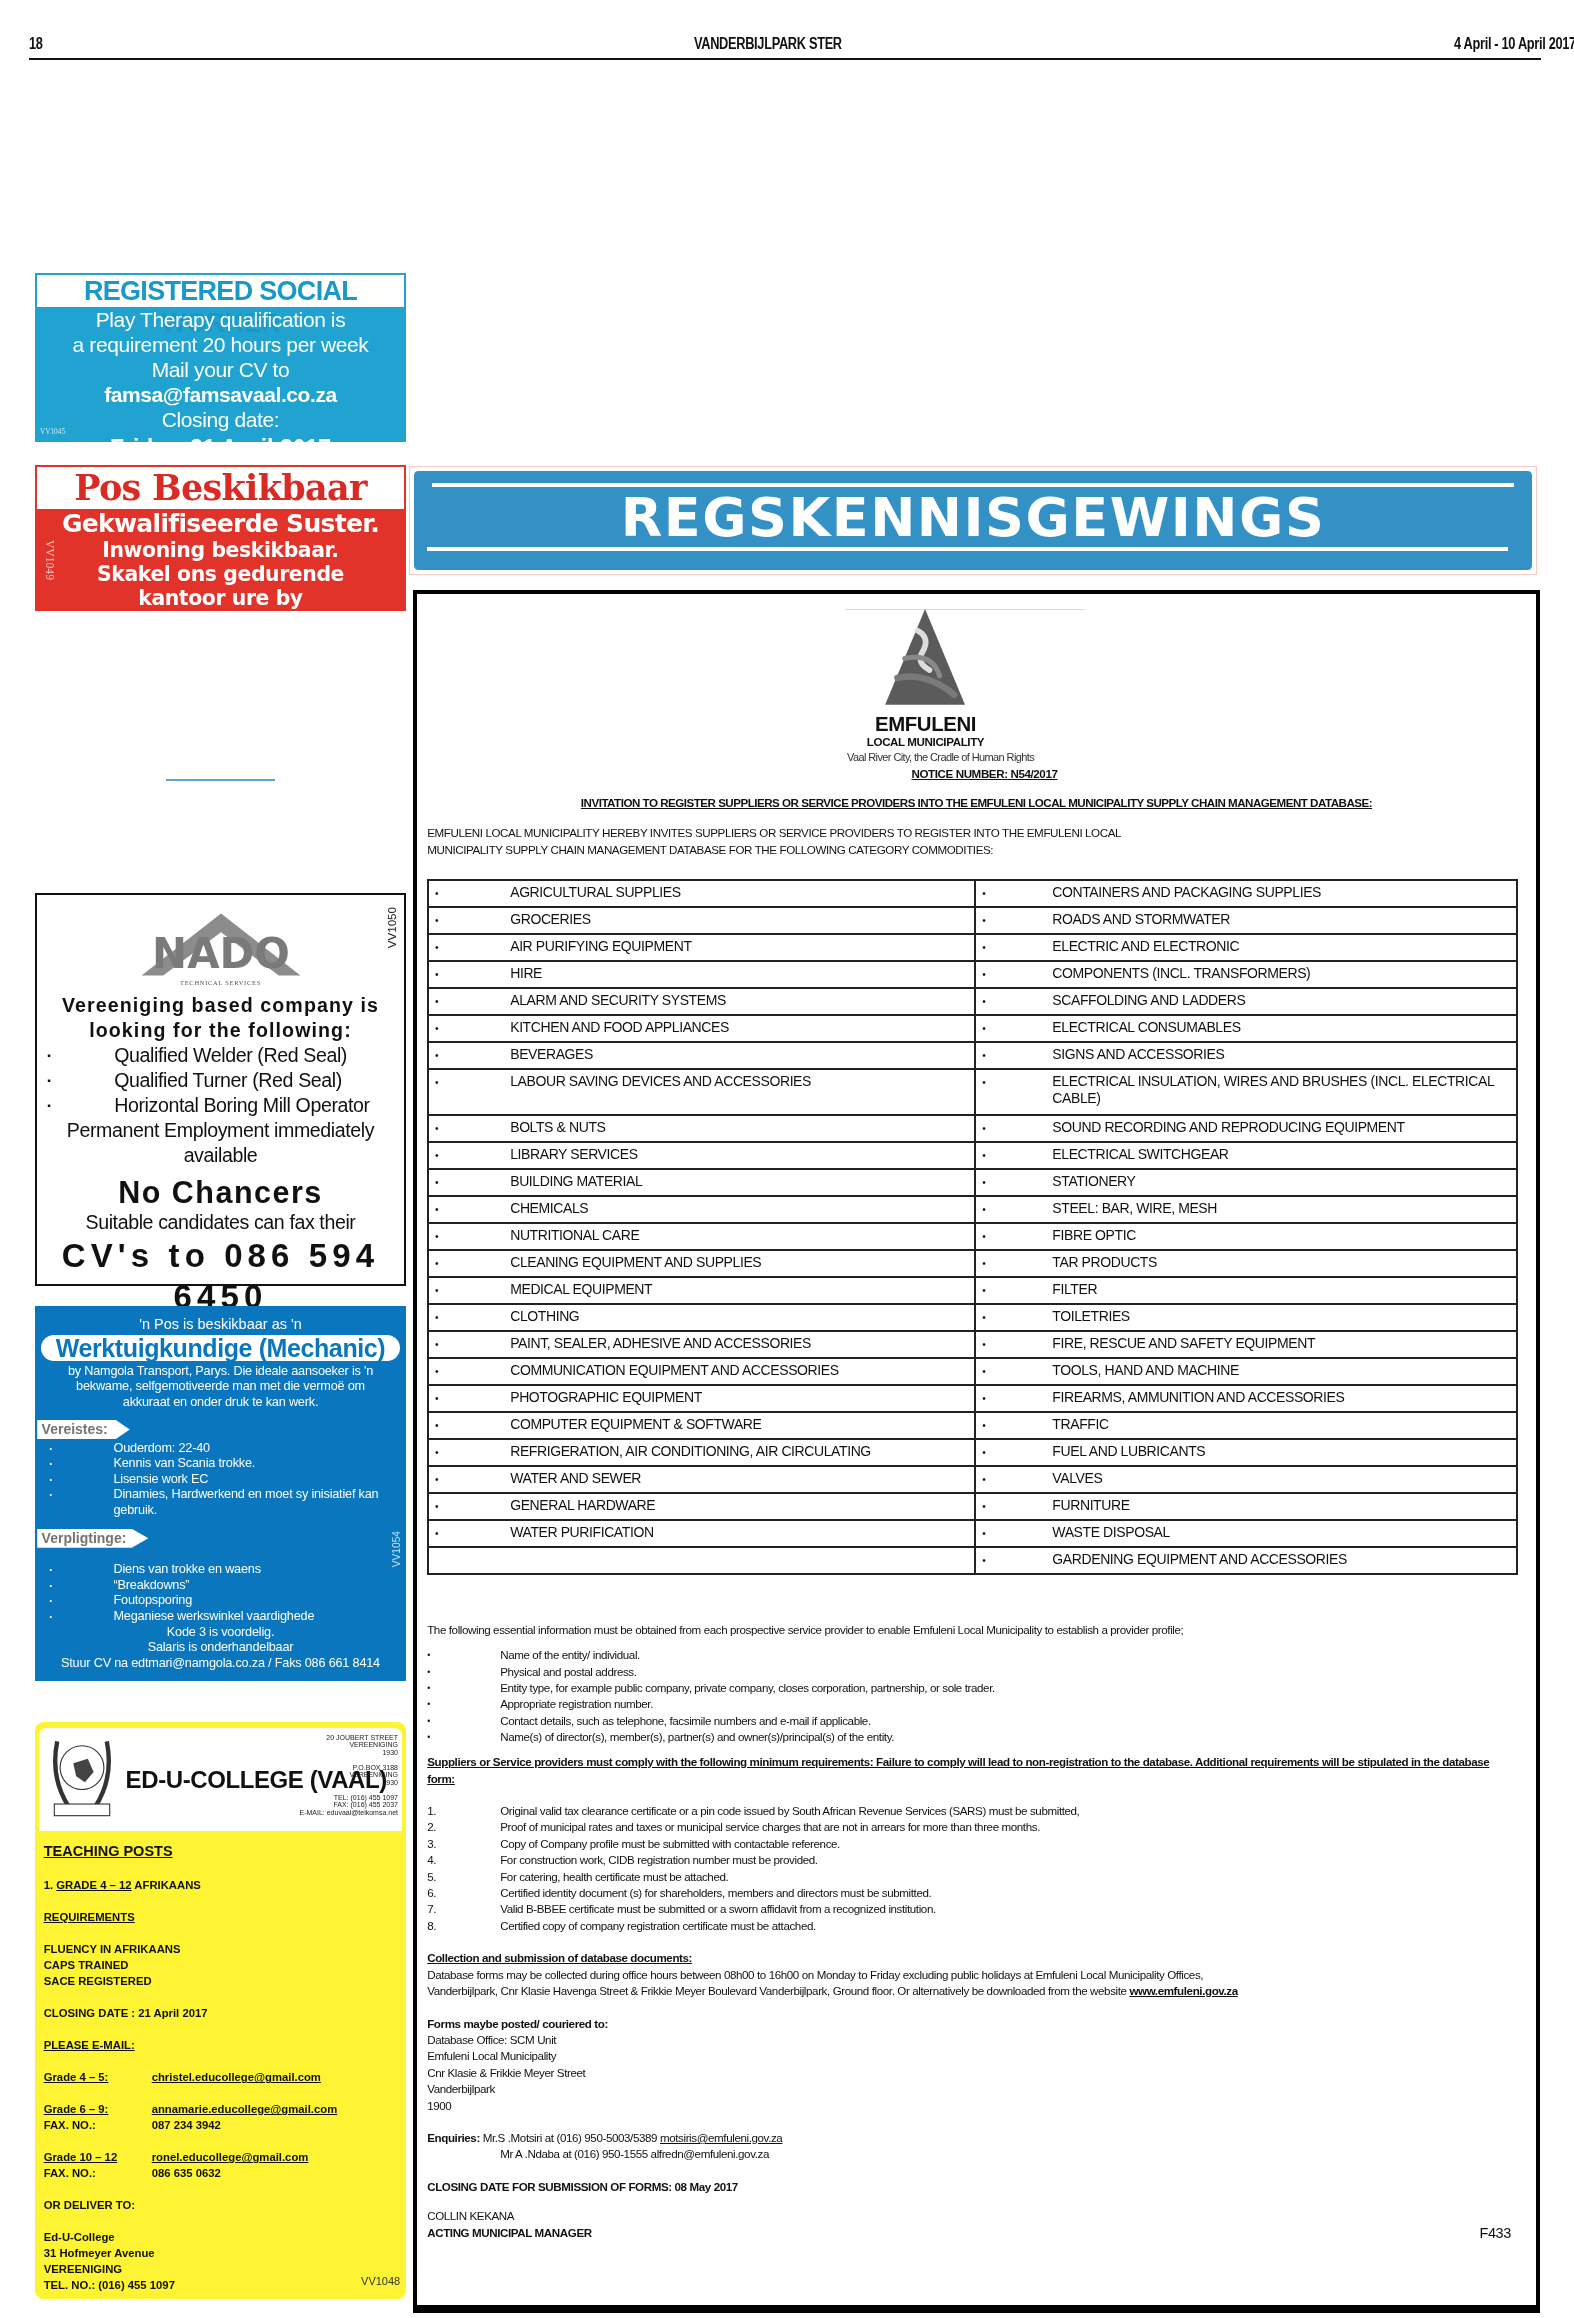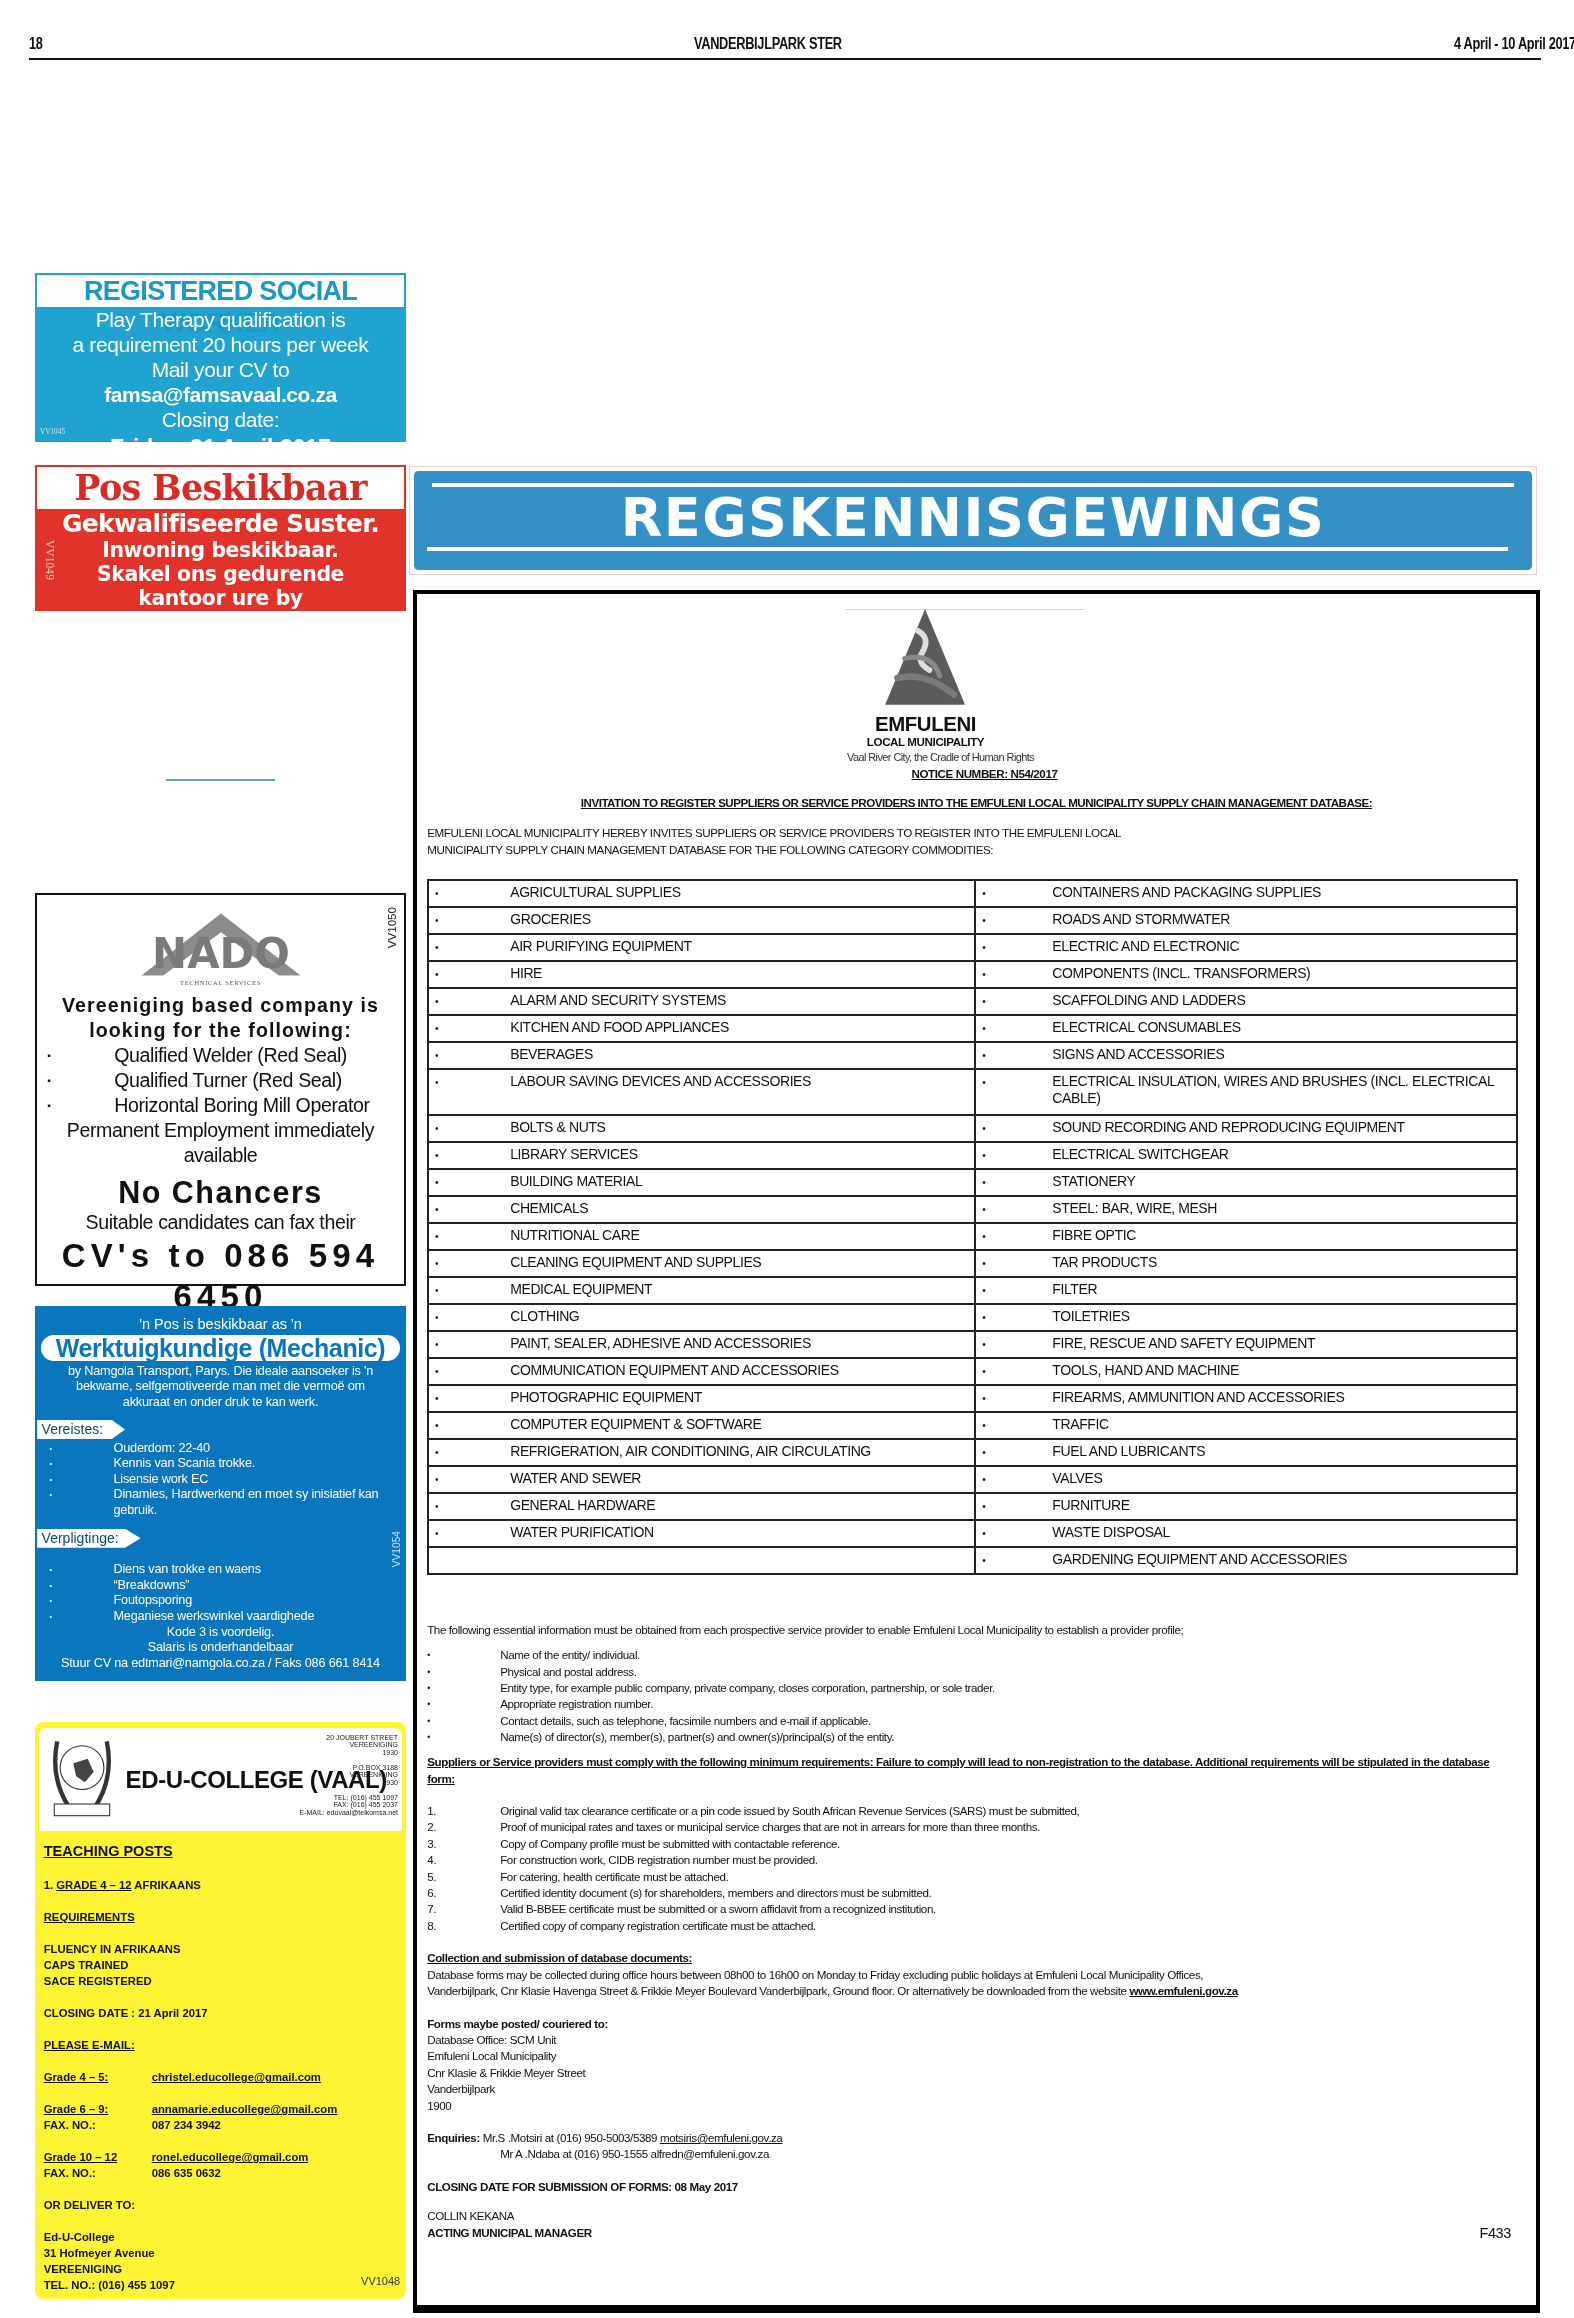--- a/index.html
+++ b/index.html
@@ -47,21 +47,21 @@
   .ad-nado .perm { font-size: 19.6px; line-height: 25px; letter-spacing: -0.4px; }
   .ad-nado .nochance { font-weight: bold; font-size: 30.5px; line-height: 35px; letter-spacing: 1.5px; margin-top: 7.3px; }
   .ad-nado .suit { font-size: 19.6px; line-height: 25px; letter-spacing: -0.4px; }
   .ad-nado .fax { font-weight: bold; font-size: 33px; line-height: 41px; letter-spacing: 5.1px; }
 
   
   .ad-mech { top: 1306px; height: 375px; background: #0a76bd; color: #fff; text-align: center; }
   .ad-mech .intro { font-size: 14.5px; line-height: 17.4px; padding-top: 10.2px; }
   .ad-mech .title { display: inline-block; background: #fff; color: #0a76bd; font-weight: bold; font-size: 25px; line-height: 26px; border-radius: 13px; padding: 0 7.3px; margin-top: 1.5px; width: 359px; letter-spacing: -0.4px; }
   .ad-mech .desc { font-size: 12.7px; line-height: 15.3px; padding: 2.9px 14.5px 0; letter-spacing: -0.2px; }
-  .ad-mech .tag { position: relative; display: inline-block; background: #fff; color: #0c4a6e; font-weight: normal; font-size: 14px; line-height: 19px; padding: 0 22px 0 4.4px; margin-left: 2.2px; text-align: right; clip-path: polygon(0 0, 85% 0, 100% 50%, 85% 100%, 0 100%); }
+  .ad-mech .tag { position: relative; display: inline-block; background: #fff; color: #737373; font-weight: bold; font-size: 14px; line-height: 19px; padding: 0 22px 0 4.4px; margin-left: 2.2px; text-align: right; clip-path: polygon(0 0, 85% 0, 100% 50%, 85% 100%, 0 100%); }
   .ad-mech .sect { text-align: left; margin-top: 10.2px; }
   .ad-mech ul { list-style: none; text-align: left; margin: 1.5px 0 0 14.5px; }
   .ad-mech li { font-size: 12.7px; line-height: 15.6px; position: relative; padding-left: 64px; letter-spacing: -0.2px; }
   .ad-mech li::before { content: "\2022"; position: absolute; left: 0; font-size: 7.3px; }
   .ad-mech .foot { font-size: 12.7px; line-height: 15.6px; letter-spacing: -0.2px; }
   .ad-mech .code { position: absolute; right: 4.4px; top: 225px; writing-mode: vertical-rl; transform: rotate(180deg); font-size: 10.2px; color: #bfe0f4; }
 
   
   .ad-edu { top: 1722px; height: 285px + 0px; background: #fff; }
   .ad-edu { height: 577px; background: #fff433; border-radius: 8.7px; padding-top: 0; }

